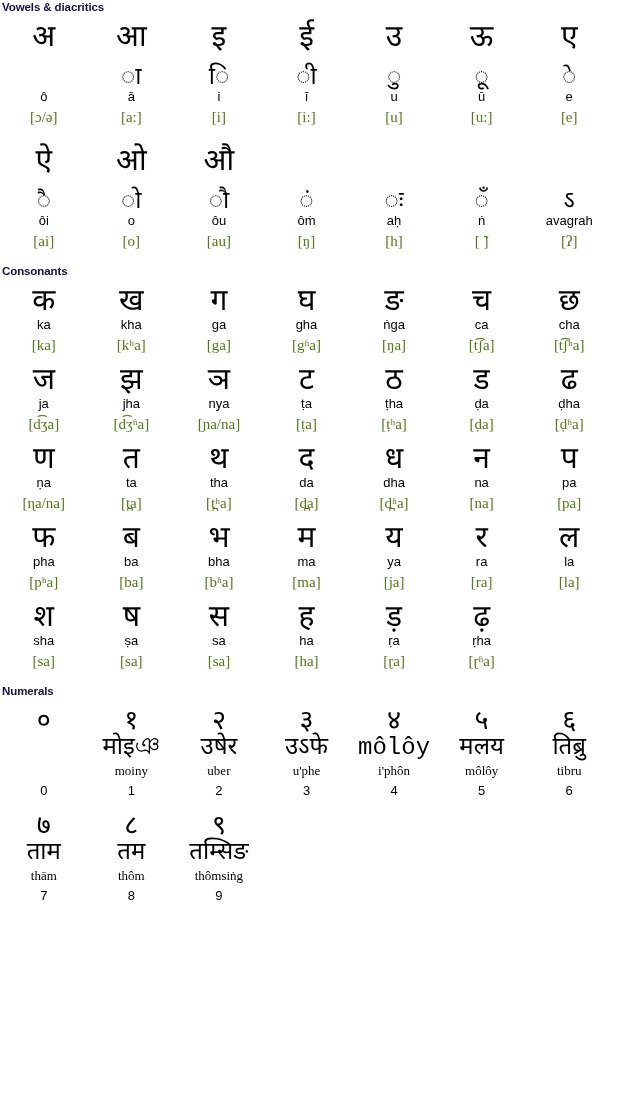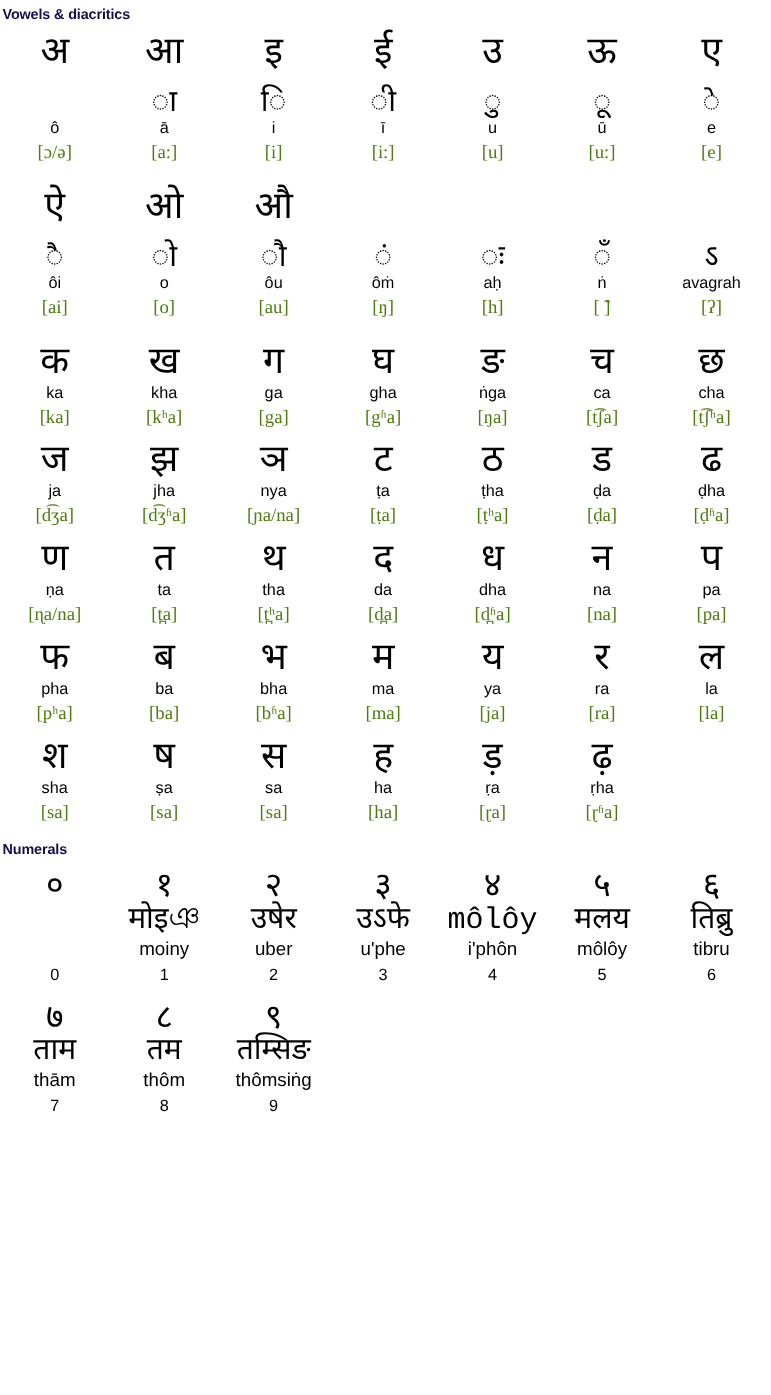--- a/index.html
+++ b/index.html
@@ -22,21 +22,21 @@
   }
   .section-title {
     font-family: "Liberation Sans", sans-serif;
     font-weight: bold;
     font-size: 11.5px;
     color: #12114a;
     letter-spacing: -0.1px;
     padding-left: 2px;
     margin: 0;
   }
-  .sec-vowels .section-title { padding-top: 6px; }
+  .sec-vowels .section-title { padding-top: 1px; }
   .sec-consonants .section-title { padding-top: 4px; }
   .sec-numerals .section-title { padding-top: 4px; }
 
   .grid {
     display: grid;
     grid-template-columns: repeat(7, 1fr);
     width: 613px;
     margin: 0;
   }
   .cell {
@@ -104,22 +104,22 @@
     font-family: Liberation Mono, monospace;
     font-size: 24px;
     line-height: 1.1;
     height: 28px;
     display: flex;
     align-items: flex-end;
     justify-content: center;
   }
   .num-word.blank { visibility: hidden; }
   .num-translit {
-    font-family: Liberation Sans, sans-serif;
-    font-size: 15px;
+    font-family: Liberation Serif, serif;
+    font-size: 13px;
     height: 19px;
     display: flex;
     align-items: center;
     justify-content: center;
   }
   .num-value {
     font-family: "Liberation Sans", sans-serif;
     font-size: 13px;
     height: 20px;
     display: flex;
@@ -226,20 +226,21 @@
         <div class="diacritic">ऽ</div>
         <div class="translit">avagrah</div>
         <div class="ipa">[ʔ]</div>
       </div>
     </div>
   </div>
 
   <div class="sec-gap"></div>
 
   <div class="sec-consonants">
+    <div class="section-title">Consonants</div>
 
     <div class="grid">
       <div class="cell">
         <div class="glyph">क</div>
         <div class="translit">ka</div>
         <div class="ipa">[ka]</div>
       </div>
       <div class="cell">
         <div class="glyph">ख</div>
         <div class="translit">kha</div>

